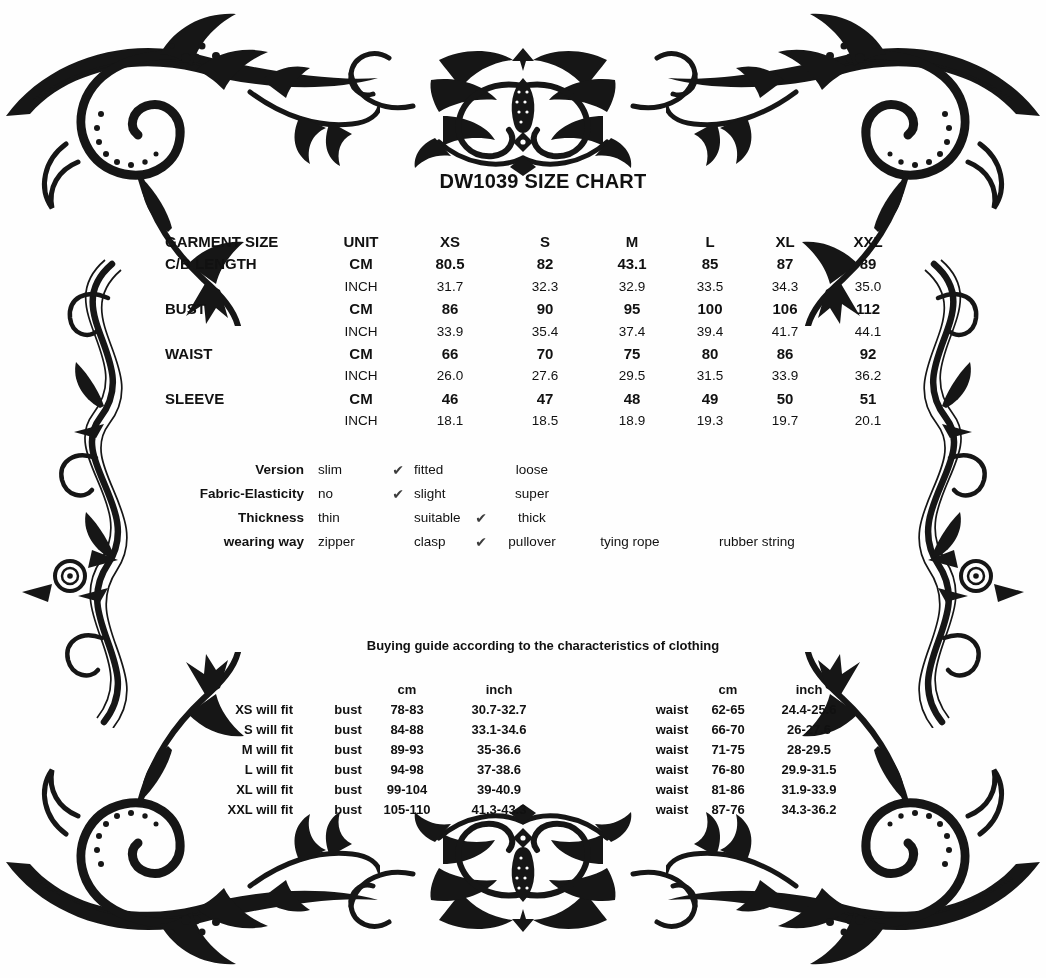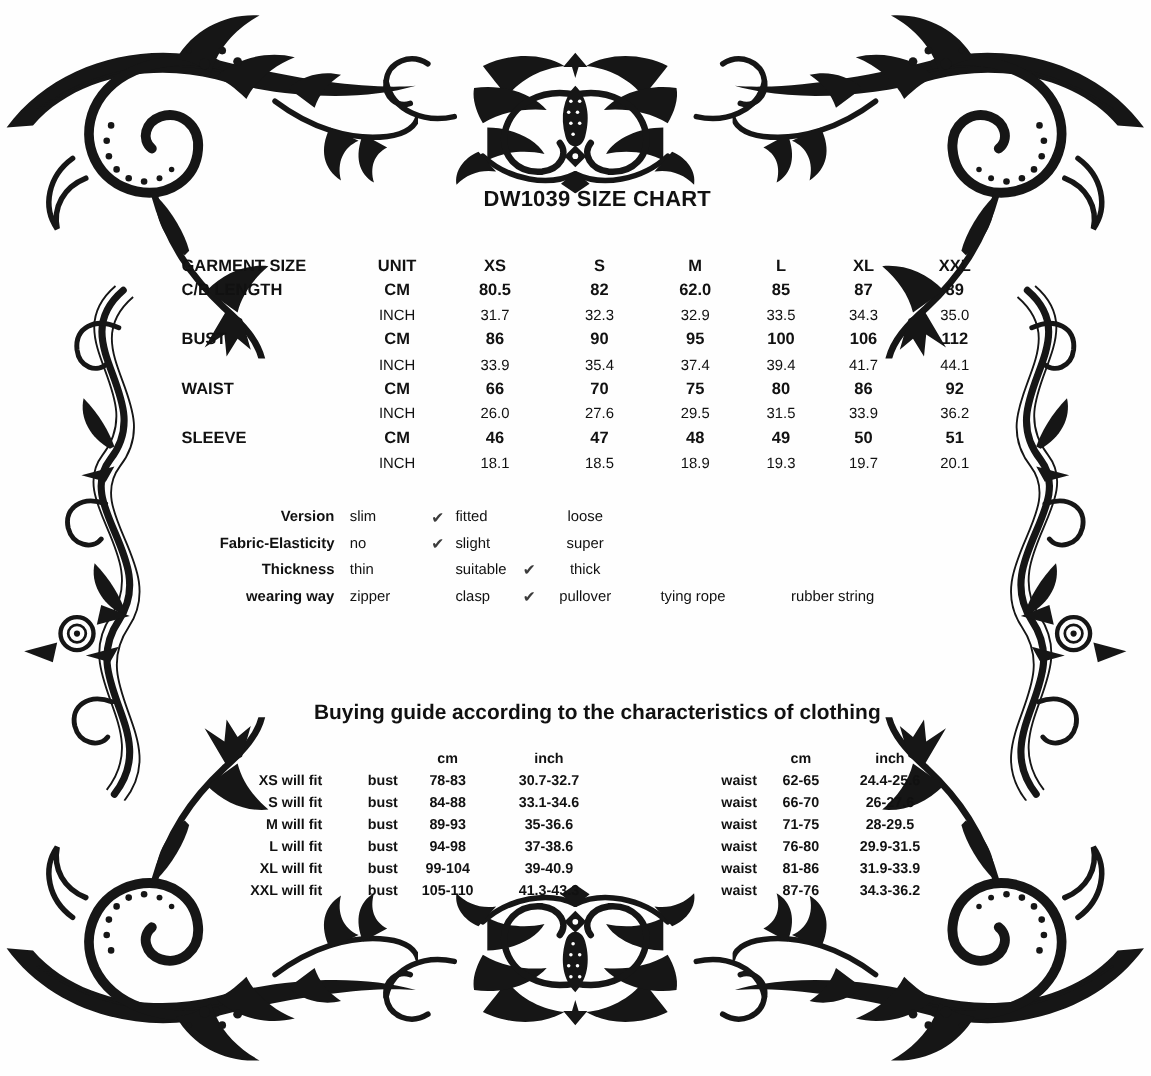--- a/index.html
+++ b/index.html
@@ -40,21 +40,21 @@
   .attr-row .k1{width:32px;text-align:center;}
   .attr-row .o2{width:54px;text-align:left;}
   .attr-row .k3{width:26px;text-align:center;}
   .attr-row .o4{width:76px;text-align:center;}
   .attr-row .o5{width:120px;text-align:center;}
   .attr-row .o6{width:134px;text-align:center;}
   .attr-row .chk{color:#3c3c3c;font-weight:bold;font-size:14px;}
 
   
   #notes{top:572px;font-size:13px;line-height:21.5px;}
-  #guide-heading{top:638px;font-size:19px;font-weight:bold;}
+  #guide-heading{top:638px;font-size:13px;font-weight:bold;}
 
   
   #guide{position:absolute;left:198px;top:680px;font-size:13px;font-weight:bold;}
   .g-row{display:flex;height:20px;line-height:20px;white-space:nowrap;}
   .g-row .gsize{width:95px;text-align:right;}
   .g-row .gbust{width:62px;margin-left:24px;text-align:center;}
   .g-row .gcm{width:56px;text-align:center;}
   .g-row .ginch{width:112px;margin-left:8px;text-align:center;}
   .g-row .gwaist{width:62px;margin-left:86px;text-align:center;}
   .g-row .gcm2{width:50px;text-align:center;}
@@ -186,21 +186,21 @@
     <div class="c b">S</div>
     <div class="c b">M</div>
     <div class="c b">L</div>
     <div class="c b">XL</div>
     <div class="c b">XXL</div>
 
     <div class="lab">C/B LENGTH</div>
     <div class="c b">CM</div>
     <div class="c b">80.5</div>
     <div class="c b">82</div>
-    <div class="c b">62.0</div>
+    <div class="c b">43.1</div>
     <div class="c b">85</div>
     <div class="c b">87</div>
     <div class="c b">89</div>
     <div></div>
     <div class="c inch">INCH</div>
     <div class="c inch">31.7</div>
     <div class="c inch">32.3</div>
     <div class="c inch">32.9</div>
     <div class="c inch">33.5</div>
     <div class="c inch">34.3</div>

